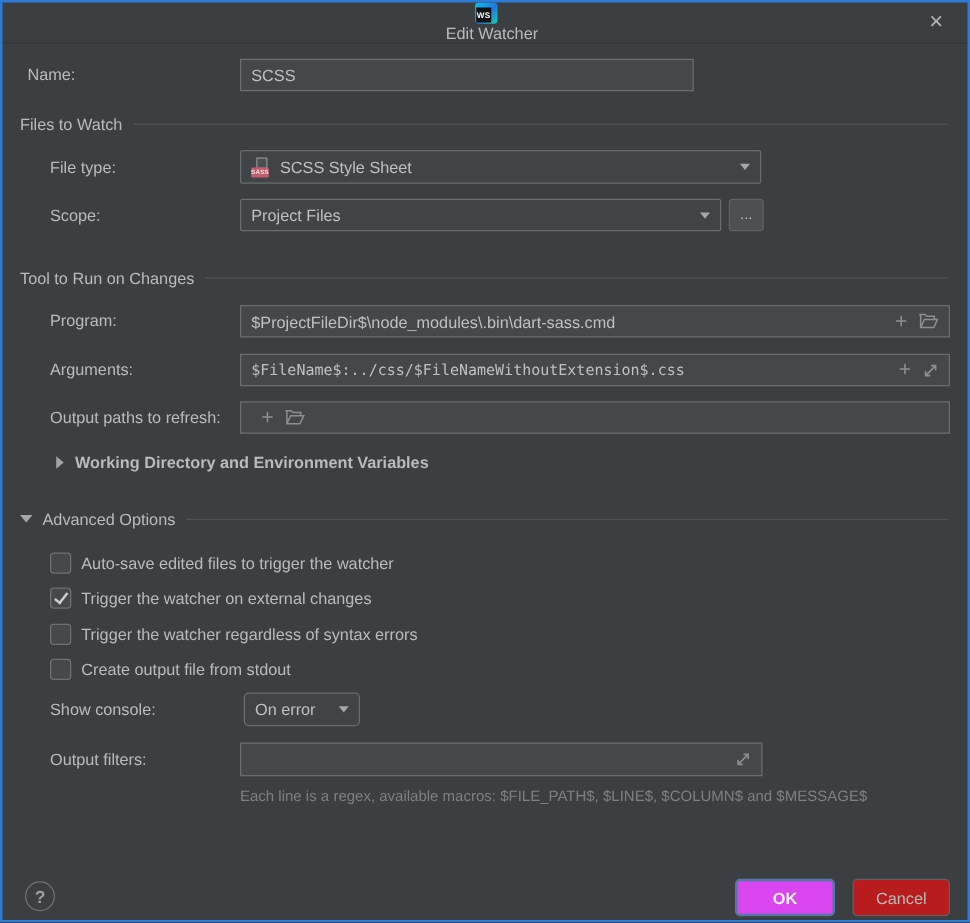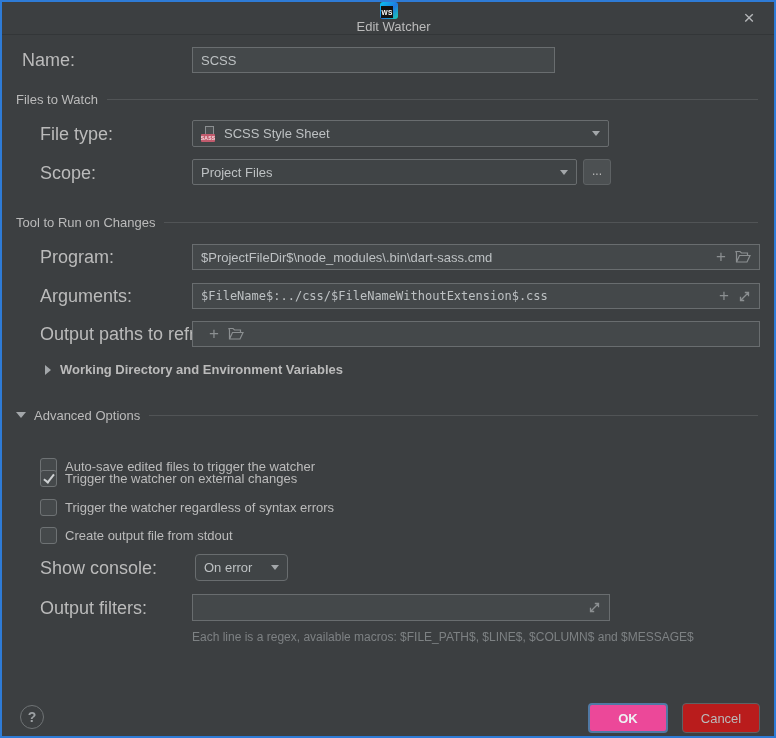--- a/index.html
+++ b/index.html
@@ -22,21 +22,21 @@
   .app-icon span {
     position:absolute; left:1px; bottom:1px; width:12px; height:12px;
     background:#121212; color:#fff; font-size:6.5px; font-weight:bold;
     display:flex; align-items:center; justify-content:center; letter-spacing:.3px;
   }
   .title-text { color:#bbbbbb; font-size:13px; }
   .close-btn {
     position:absolute; right:14px; top:5px; width:22px; height:22px;
     color:#b4b6b8; font-size:19px; line-height:22px; text-align:center; cursor:pointer;
   }
-  .lbl { position:absolute; color:#bbbbbb; font-size:18px; line-height:16px; white-space:nowrap; }
+  .lbl { position:absolute; color:#bbbbbb; font-size:13px; line-height:16px; white-space:nowrap; }
   .section {
     position:absolute; left:14px; right:16px; height:16px;
     display:flex; align-items:center; gap:9px;
   }
   .section .s-label { color:#bbbbbb; font-size:13px; white-space:nowrap; display:flex; align-items:center; gap:8px; }
   .section .line { flex:1; height:1px; background:#515456; }
   .field, .combo {
     position:absolute; display:flex; align-items:center;
     border:1px solid #696d6f; background:#44484a;
     padding:0 8px; color:#bdc1c3; font-size:13px;
@@ -83,21 +83,21 @@
     border:1px solid #6f7375; color:#9da1a4; font-size:14px; font-weight:bold;
     display:flex; align-items:center; justify-content:center; cursor:pointer;
   }
   .btn {
     position:absolute; height:30px; border-radius:4px; font-size:13px;
     display:flex; align-items:center; justify-content:center; cursor:pointer;
     font-family:"Liberation Sans", sans-serif;
   }
   .btn-ok {
     left:586px; top:701px; width:80px;
-    background:#ec4899; border:2px solid #5079a4; color:#eef1f3; font-weight:bold;
+    background:#d946ef; border:2px solid #5079a4; color:#eef1f3; font-weight:bold;
   }
   .btn-cancel {
     left:680px; top:701px; width:78px;
     background:#b91c1c; border:1px solid #5e6264; color:#bbbbbb;
   }
   .scss-icon { width:16px; height:16px; position:relative; flex:none; margin-right:7px; }
   .scss-icon .page {
     position:absolute; left:4px; top:0; width:9px; height:9px;
     border:1px solid #8b8f91; background:#4a4e50;
   }
@@ -191,21 +191,21 @@
   </div>
 
   <div class="section" style="top:405px;">
     <span class="s-label">
       <span class="tri-down"></span>
       <span>Advanced Options</span>
     </span>
     <span class="line"></span>
   </div>
 
-  <div class="cb-row" style="left:38px; top:456px;">
+  <div class="cb-row" style="left:38px; top:440px;">
     <span class="cb"></span>
     <span class="cb-label">Auto-save edited files to trigger the watcher</span>
   </div>
   <div class="cb-row" style="left:38px; top:468px;">
     <span class="cb checked"></span>
     <span class="cb-label">Trigger the watcher on external changes</span>
   </div>
   <div class="cb-row" style="left:38px; top:497px;">
     <span class="cb"></span>
     <span class="cb-label">Trigger the watcher regardless of syntax errors</span>

